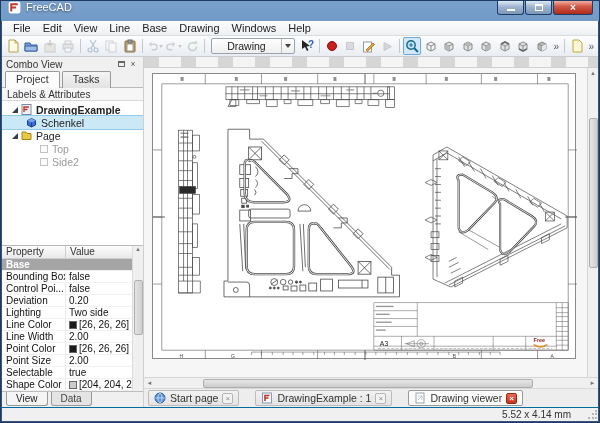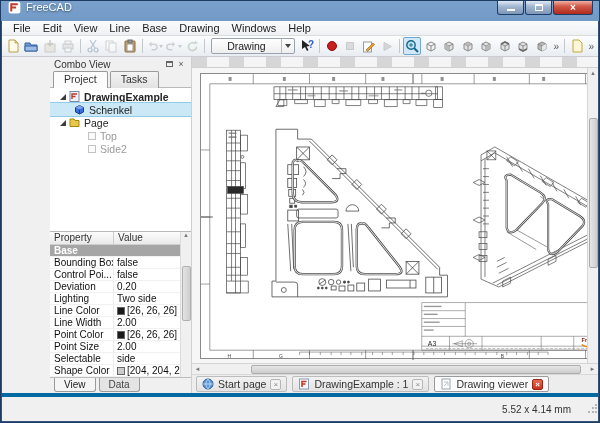--- a/index.html
+++ b/index.html
@@ -31,21 +31,21 @@
   .tsep { width:1px; height:14px; background:#c4c8cd; margin:0 2px; }
   .wbcombo { width:86px; height:16px; background:linear-gradient(#fff,#eee); border:1px solid #9aa4b0; border-radius:2px;
     display:flex; align-items:center; font-size:10.5px; color:#222; margin:0 3px; }
   .wbcombo .lbl { flex:1; text-align:center; }
   .wbcombo .arr { width:13px; height:100%; border-left:1px solid #b8bec6; display:flex; align-items:center; justify-content:center; }
   .arr i { width:0; height:0; border-left:3px solid transparent; border-right:3px solid transparent; border-top:4px solid #444; }
   .ddarr { width:0; height:0; border-left:2.5px solid transparent; border-right:2.5px solid transparent; border-top:3px solid #8a8a8a; margin-left:1px; }
   .overflow { font-size:10px; color:#555; padding:0 2px; }
   
   .main { flex:1; display:flex; min-height:0; }
-  .combo { width:142px; background:#f0f0f0; display:flex; flex-direction:column; border-right:1px solid #cfcfcf;margin-left:48px; }
+  .combo { width:142px; background:#f0f0f0; display:flex; flex-direction:column; border-right:1px solid #cfcfcf; }
   .combo-header { height:14px; display:flex; align-items:center; font-size:10px; color:#333; padding:0 4px; }
   .combo-header .sp { flex:1; }
   .chbtn { width:12px; height:11px; display:flex; align-items:center; justify-content:center; font-size:8.5px; color:#555; }
   .floatglyph { width:7px; height:6px; border:1px solid #666; border-top:2px solid #666; }
   .combo-tabs { height:17px; display:flex; padding-left:3px; border-bottom:1px solid #b9b9b9; }
   .ctab { font-size:10.5px; padding:1px 10px 0; border:1px solid #9a9a9a; border-bottom:none; border-radius:2px 2px 0 0;
     background:linear-gradient(#f4f4f4,#e2e2e2); color:#333; margin-right:2px; height:17px; }
   .ctab.on { background:#fcfcfc; position:relative; top:0px; font-weight:normal; }
   .labels-header { height:13px; background:#f6f6f6; border-bottom:1px solid #d8d8d8; font-size:10px; color:#333; padding:0 5px; display:flex; align-items:center; }
   .tree { flex:1; background:#fff; font-size:10.5px; color:#222; padding-top:2px; overflow:hidden; }
@@ -80,30 +80,30 @@
   .checker { height:11px; background:repeating-linear-gradient(90deg,#d6d6d6 0 15px,#f4f4f4 15px 37px); border-bottom:1px solid #d0d0d0; }
   .viewrow { flex:1; display:flex; min-height:0; }
   .viewport { flex:1; background:#f6f6f6; position:relative; overflow:hidden; }
   .page { position:absolute; left:8px; top:5px; width:424px; height:286px; background:#fff; border:1px solid #8a8a8a; }
   .vscroll { width:11px; background:#f0f0f0; border-left:1px solid #d5d5d5; display:flex; flex-direction:column; align-items:center; font-size:6px; color:#777; }
   .vscroll .thumb { width:9px; flex:none; height:150px; background:linear-gradient(90deg,#e6e6e6,#cdcdcd); border:1px solid #adadad; border-radius:2px; margin-top:40px; }
   .hscroll { height:11px; background:#f0f0f0; border-top:1px solid #d5d5d5; display:flex; align-items:center; font-size:6px; color:#777; }
   .hscroll .thumb { height:9px; width:330px; background:linear-gradient(#e6e6e6,#cdcdcd); border:1px solid #adadad; border-radius:2px; margin-left:48px; }
   .hs-arrow,.vs-arrow { width:11px; height:10px; display:flex; align-items:center; justify-content:center; flex:none; }
   
-  .tabbar { height:19px; display:flex; align-items:flex-end; padding:1px 2px 1px 4px; gap:5px; background:#ededed; border-top:1px solid #d8d8d8; }
+  .tabbar { height:19px; display:flex; align-items:flex-end; padding:1px 2px 1px 4px; gap:16px; background:#ededed; border-top:1px solid #d8d8d8; }
   .mtab { height:16px; display:flex; align-items:center; gap:4px; font-size:10.5px; color:#333; padding:0 5px;
     border:1px solid #bcbcbc; border-radius:2px; background:linear-gradient(#f2f2f2,#e3e3e3); }
   .mtab.on { background:#fbfbfb; border-color:#9a9a9a; }
   .mclose { width:11px; height:11px; border:1px solid #b5b5b5; border-radius:2px; background:#f2f2f2; color:#888;
     font-size:8px; line-height:9px; text-align:center; }
   .mclose.red { background:linear-gradient(#e66a55,#c8321c); border-color:#9c2413; color:#fff; font-weight:bold; }
   .ticon12 { width:12px; height:12px; flex:none; }
   
-  .statusbar { height:28px; background:#f0f0f0; border-top:4px solid #0369a1; display:flex; align-items:center; font-size:10px; color:#333; }
+  .statusbar { height:14px; background:#f0f0f0; border-top:1px solid #0369a1; display:flex; align-items:center; font-size:10px; color:#333; }
   .statusbar .sp { flex:1; }
   .dims { padding-right:16px; }
   .grip { width:10px; height:10px; margin-right:1px;
     background:radial-gradient(circle at 2px 8px,#b5b5b5 1px,transparent 1.3px),
                radial-gradient(circle at 6px 8px,#b5b5b5 1px,transparent 1.3px),
                radial-gradient(circle at 6px 4px,#b5b5b5 1px,transparent 1.3px),
                radial-gradient(circle at 9px 8px,#b5b5b5 1px,transparent 1.3px),
                radial-gradient(circle at 9px 4px,#b5b5b5 1px,transparent 1.3px),
                radial-gradient(circle at 9px 1px,#b5b5b5 1px,transparent 1.3px); }
   svg text { font-family:"Liberation Sans",sans-serif; }
@@ -324,20 +324,21 @@
               <span class="floatglyph"></span>
             </span>
           <span class="chbtn">
               <span>×</span>
             </span>
         </div>
         <div class="combo-tabs">
           <div class="ctab on">Project</div>
           <div class="ctab">Tasks</div>
         </div>
+        <div class="labels-header">Labels &amp; Attributes</div>
         <div class="tree">
           <div class="trow" style="padding-left:10px">
             <i class="exp"></i>
             <svg class="ticon" viewBox="0 0 11 11">
               <rect x="1" y="0.5" width="9" height="10" fill="#eef2f8" stroke="#7a8aa0"></rect>
               <path d="M3 8 V3 h5 M3 5.5 h3.5" stroke="#c0392b" stroke-width="1.4" fill="none"></path>
             </svg>
             <span class="bold">DrawingExample</span>
           </div>
           <div class="trow sel" style="padding-left:24px">
@@ -408,21 +409,21 @@
                     <span class="swatch" style="background-color: rgb(26, 26, 26);"></span>
                     <span>[26, 26, 26]</span>
                   </div>
               </div>
               <div class="prow">
                 <div class="nm">Point Size</div>
                 <div class="vl">2.00</div>
               </div>
               <div class="prow">
                 <div class="nm">Selectable</div>
-                <div class="vl">side</div>
+                <div class="vl">true</div>
               </div>
               <div class="prow">
                 <div class="nm">Shape Color</div>
                 <div class="vl">
                     <span class="swatch" style="background-color: rgb(204, 204, 204);"></span>
                     <span>[204, 204, 204]</span>
                   </div>
               </div>
             </div>
           </div>

